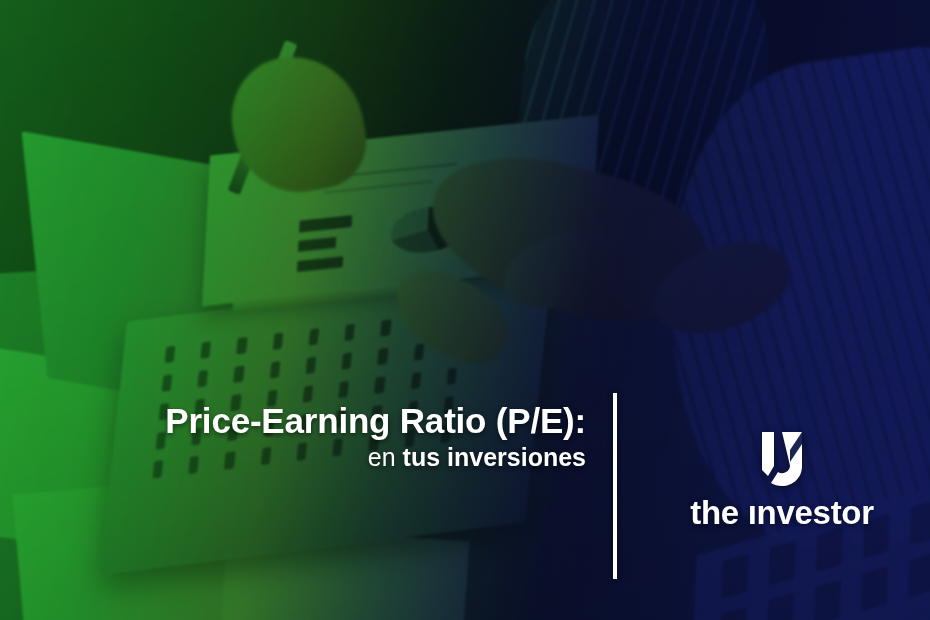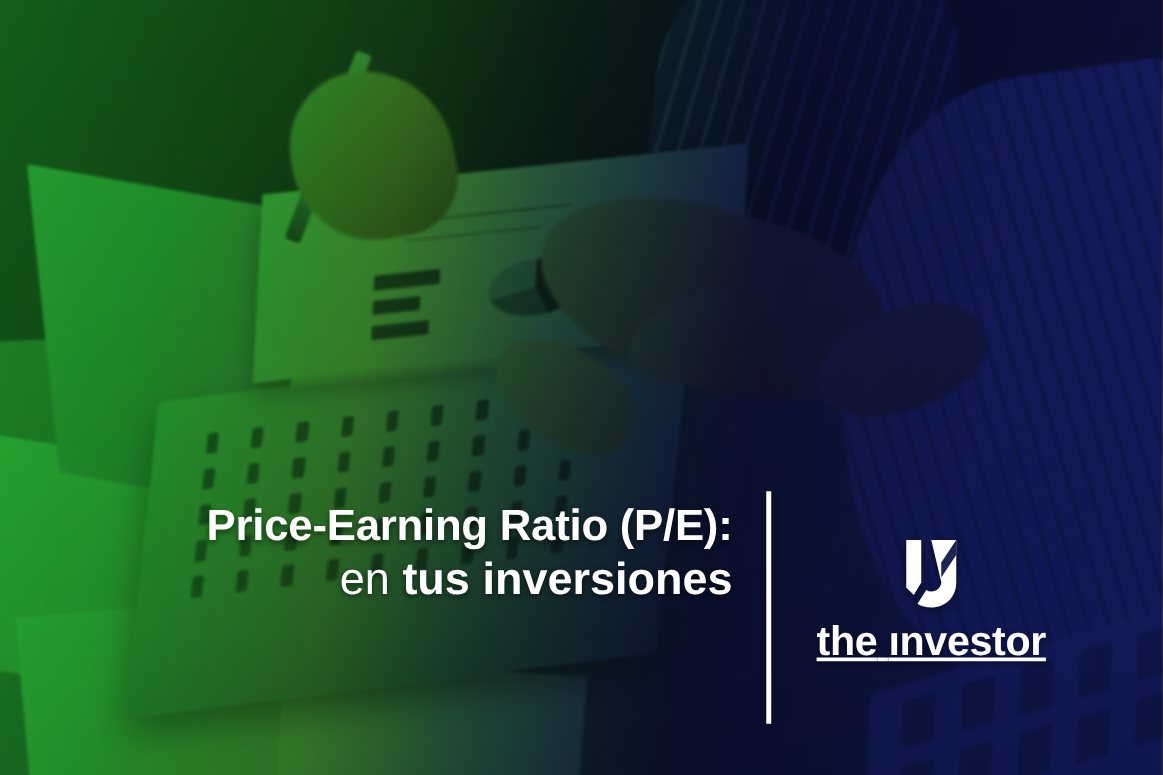--- a/index.html
+++ b/index.html
@@ -356,47 +356,46 @@
   .line-2 {
     position: relative;
     font-size: 35px;
     font-weight: 300;
     line-height: 51px;
     letter-spacing: 0.1px;
   }
 
   .line-3 {
     margin-top: 5px;
-    font-size: 36px;
+    font-size: 25px;
     font-weight: 700;
     text-shadow: 0 2px 5px rgba(0,0,0,0.55);
   }
   .line-3 .light {
     font-weight: 300;
   }
 
   .divider {
     position: absolute;
     left: 613px;
     top: 393px;
     width: 4px;
     height: 186px;
     background: #ffffff;
     box-shadow: 0 0 6px rgba(0,0,0,0.45);
   }
 
   
   .logo {
     position: absolute;
-    left: 615px;
+    left: 652px;
     top: 430px;
     width: 260px;
     text-align: center;
     color: #ffffff;
-    text-decoration: underline;
   }
   .logo-mark {
     width: 52px;
     height: 58px;
     margin: 0 auto 6px auto;
     display: block;
     filter: drop-shadow(0 2px 4px rgba(0,0,0,0.5));
   }
   .logo-word {
     font-size: 33px;

